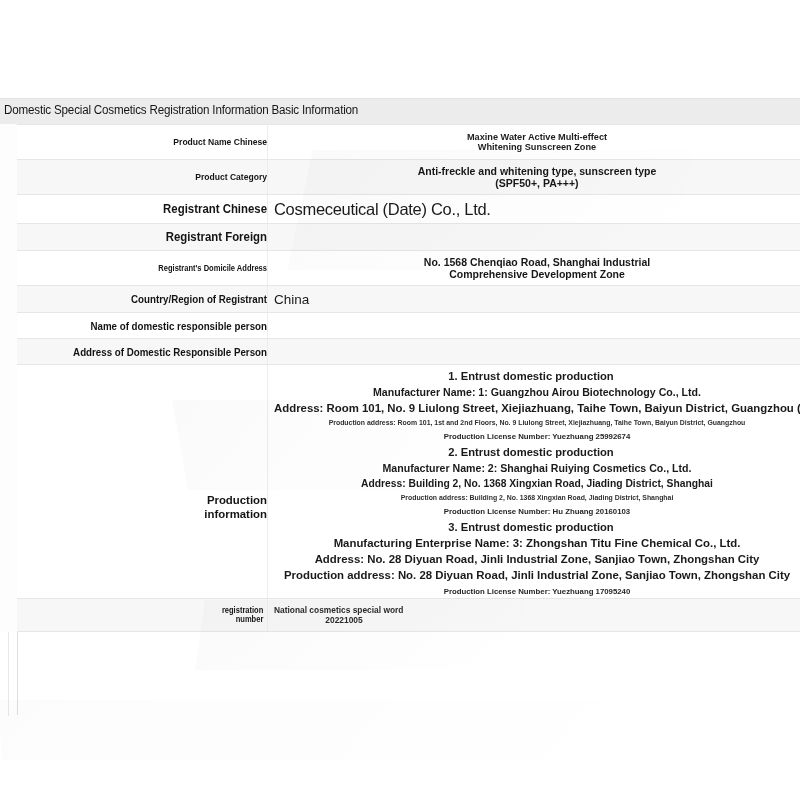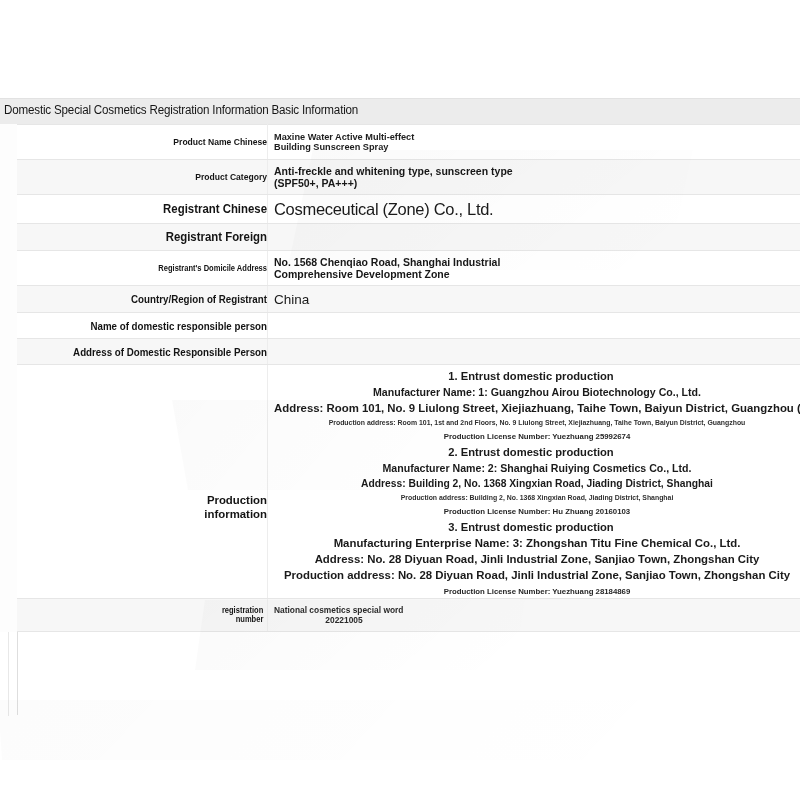--- a/index.html
+++ b/index.html
@@ -111,21 +111,21 @@
     white-space: normal;
     line-height: 1.12;
   }
 
   td.val {
     padding-left: 6px;
     text-align: left;
   }
   .val-inner {
     display: block;
-    text-align: left;
+    text-align: center;
   }
   .val-left {
     text-align: left;
   }
 
   
   .t-xs   { font-size: 8.2px;  font-weight: 700; }
   .t-sm   { font-size: 9.3px;  font-weight: 700; }
   .t-md   { font-size: 10.6px; font-weight: 700; }
   .t-lg   { font-size: 12.4px; font-weight: 700; }
@@ -205,40 +205,40 @@
   <div class="table-wrap">
     <table class="tbl">
       <tbody>
 
         <tr>
           <td class="lbl">
             <div class="lbl-inner t-sm">Product Name Chinese</div>
           </td>
           <td class="val" style="height:34px">
             <span class="val-inner v-sm">Maxine Water Active Multi-effect</span>
-            <span class="val-inner v-sm">Building Sunscreen Spray</span>
+            <span class="val-inner v-sm">Whitening Sunscreen Zone</span>
           </td>
         </tr>
 
         <tr class="alt">
           <td class="lbl">
             <div class="lbl-inner t-sm">Product Category</div>
           </td>
           <td class="val" style="height:34px">
             <span class="val-inner v-md">Anti-freckle and whitening type, sunscreen type</span>
             <span class="val-inner v-md">(SPF50+, PA+++)</span>
           </td>
         </tr>
 
         <tr>
           <td class="lbl">
             <div class="lbl-inner t-lg">Registrant Chinese</div>
           </td>
           <td class="val" style="height:28px">
-            <span class="val-inner val-left t-xl">Cosmeceutical (Zone) Co., Ltd.</span>
+            <span class="val-inner val-left t-xl">Cosmeceutical (Date) Co., Ltd.</span>
           </td>
         </tr>
 
         <tr class="alt">
           <td class="lbl">
             <div class="lbl-inner t-lg">Registrant Foreign</div>
           </td>
           <td class="val" style="height:26px">
             <span class="val-inner val-left v-md"></span>
           </td>
@@ -304,21 +304,21 @@
               <span class="prod-line p-addr">Address: Building 2, No. 1368 Xingxian Road, Jiading District, Shanghai</span>
               <span class="prod-line p-paddr">Production address: Building 2, No. 1368 Xingxian Road, Jiading District, Shanghai</span>
               <span class="prod-line p-lic">Production License Number: Hu Zhuang 20160103</span>
             </div>
 
             <div class="prod-block">
               <span class="prod-line p-head">3. Entrust domestic production</span>
               <span class="prod-line p-addr-b">Manufacturing Enterprise Name: 3: Zhongshan Titu Fine Chemical Co., Ltd.</span>
               <span class="prod-line p-addr-b">Address: No. 28 Diyuan Road, Jinli Industrial Zone, Sanjiao Town, Zhongshan City</span>
               <span class="prod-line p-paddr-b">Production address: No. 28 Diyuan Road, Jinli Industrial Zone, Sanjiao Town, Zhongshan City</span>
-              <span class="prod-line p-lic">Production License Number: Yuezhuang 28184869</span>
+              <span class="prod-line p-lic">Production License Number: Yuezhuang 17095240</span>
             </div>
 
           </td>
         </tr>
 
         <tr class="alt">
           <td class="lbl">
             <div class="lbl-inner wrapped t-xs" style="padding-right:4px">
               <span>registration</span><br>
               <span>number</span>

